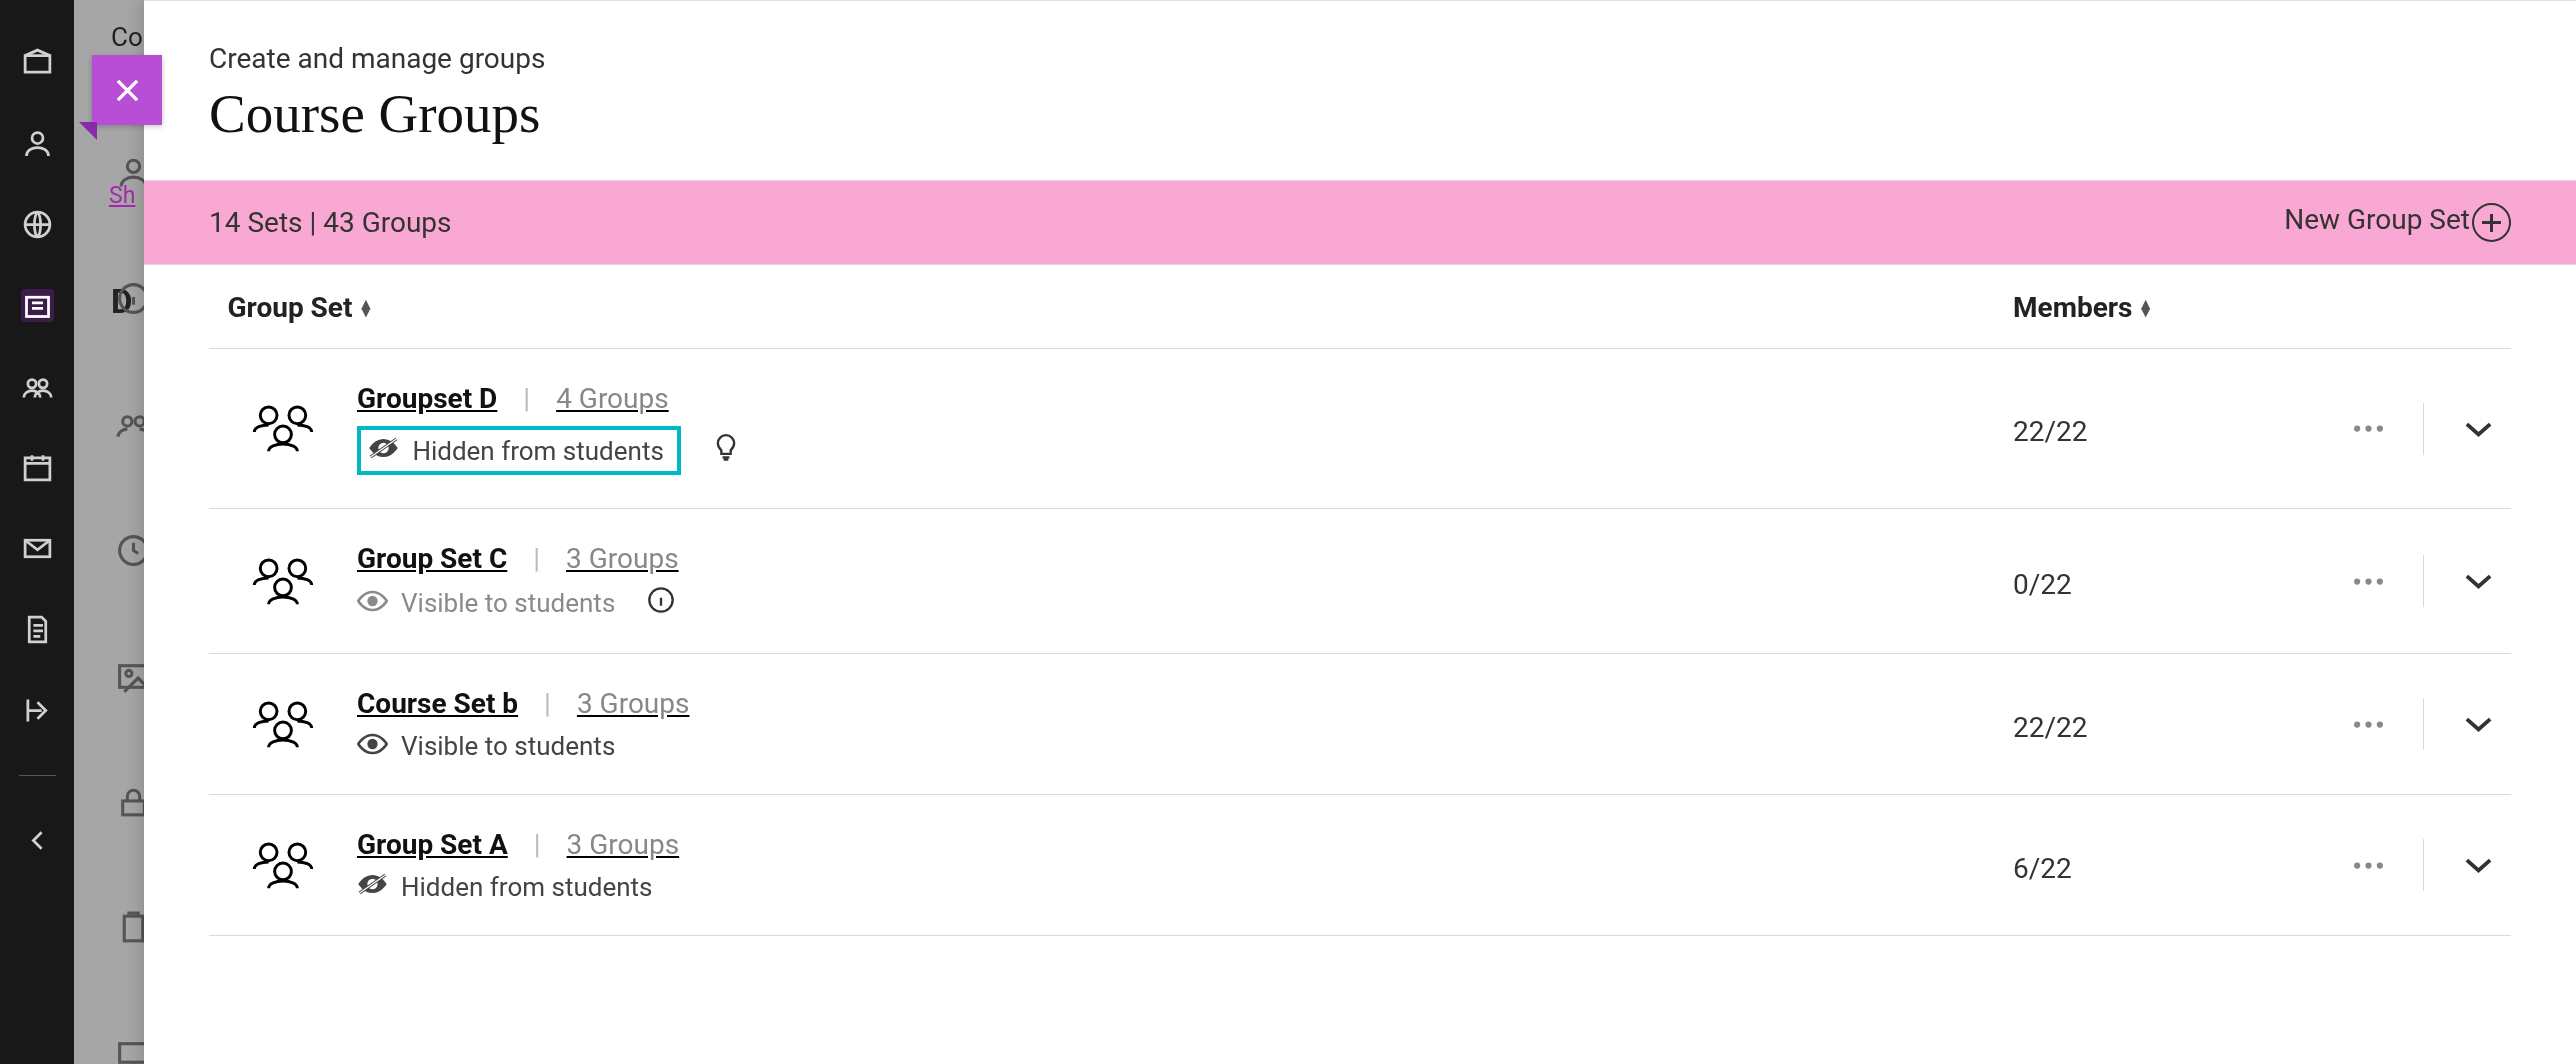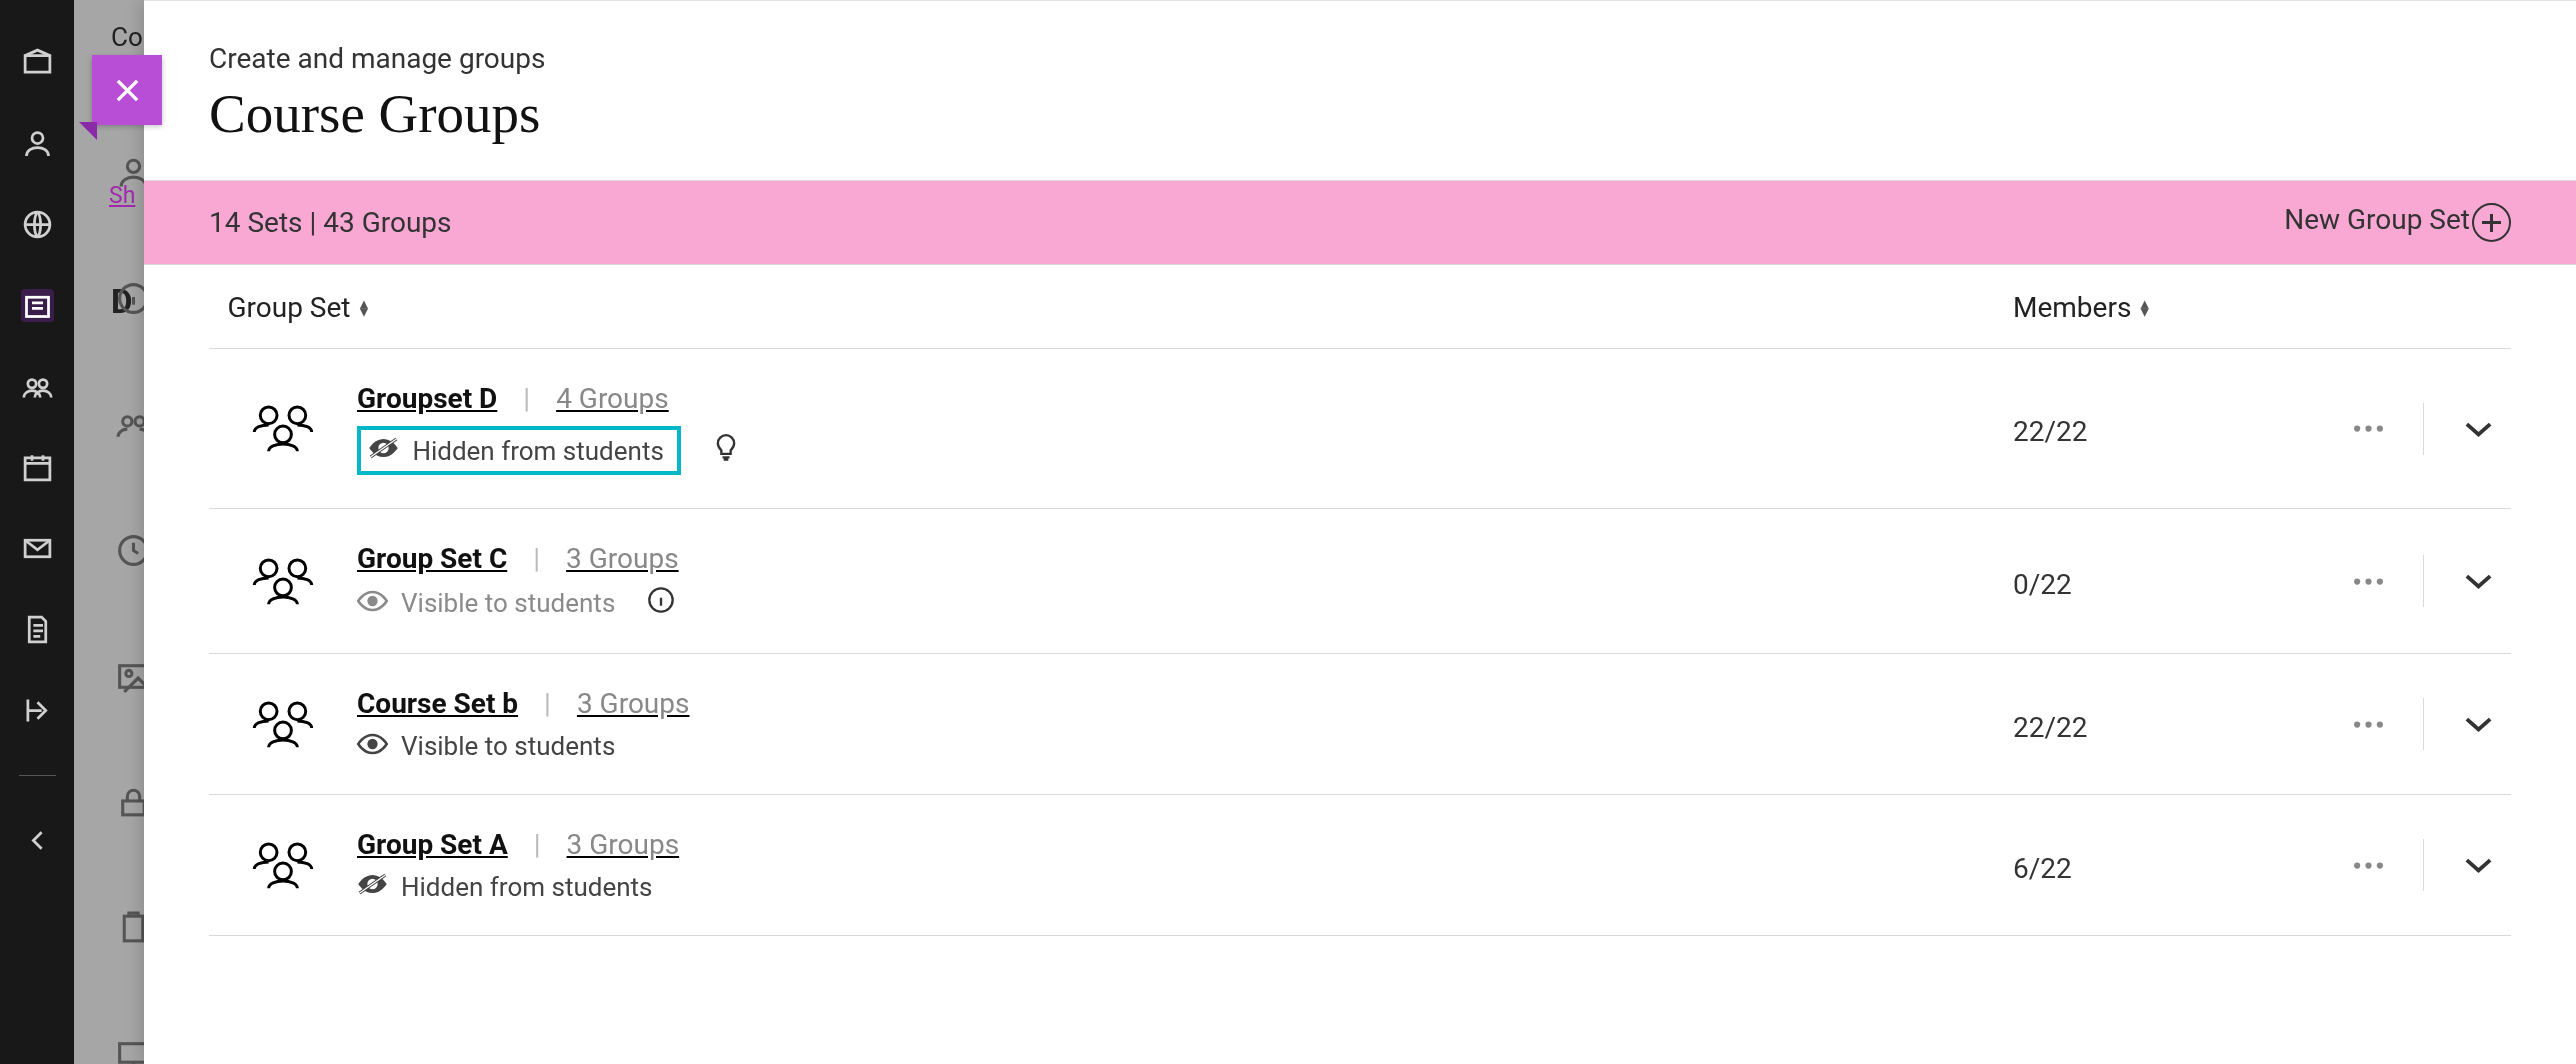--- a/index.html
+++ b/index.html
@@ -109,21 +109,21 @@
     .new-group-set { font-size: 28px; color:#333; display:flex; gap:2px; cursor:pointer; }
     .plus-circle { width:39px; height:39px; border:2.8px solid #333; border-radius:50%; display:inline-flex; align-items:center; justify-content:center; font-size:28px; line-height:1; position:relative; }
     .plus-circle::before { content:""; position:absolute; width:18.5px; height:2.8px; background:#333; }
     .plus-circle::after  { content:""; position:absolute; width:2.8px; height:18.5px; background:#333; }
 
     .table-area { padding: 0 65px; }
     .table-header {
       display:flex; align-items:center;
       padding: 26px 0 24px 0;
       border-bottom: 0.9px solid #d9d9d9;
-      font-size: 28px; font-weight:400; color:#222;
+      font-size: 28px; font-weight:700; color:#222;
     }
     .col-groupset { flex: 1; padding-left: 18.5px; display:flex; align-items:center; gap:9.2px; }
     .col-members  { width: 240px; display:flex; align-items:center; gap:9.2px; }
     .col-actions  { width: 258px; }
     .sort-caret { display:inline-flex; flex-direction:column; line-height:0.5; font-size:16.6px; color:#555; }
 
     .row {
       display:flex; align-items:center;
       padding: 33px 0;
       border-bottom: 0.9px solid #d9d9d9;

